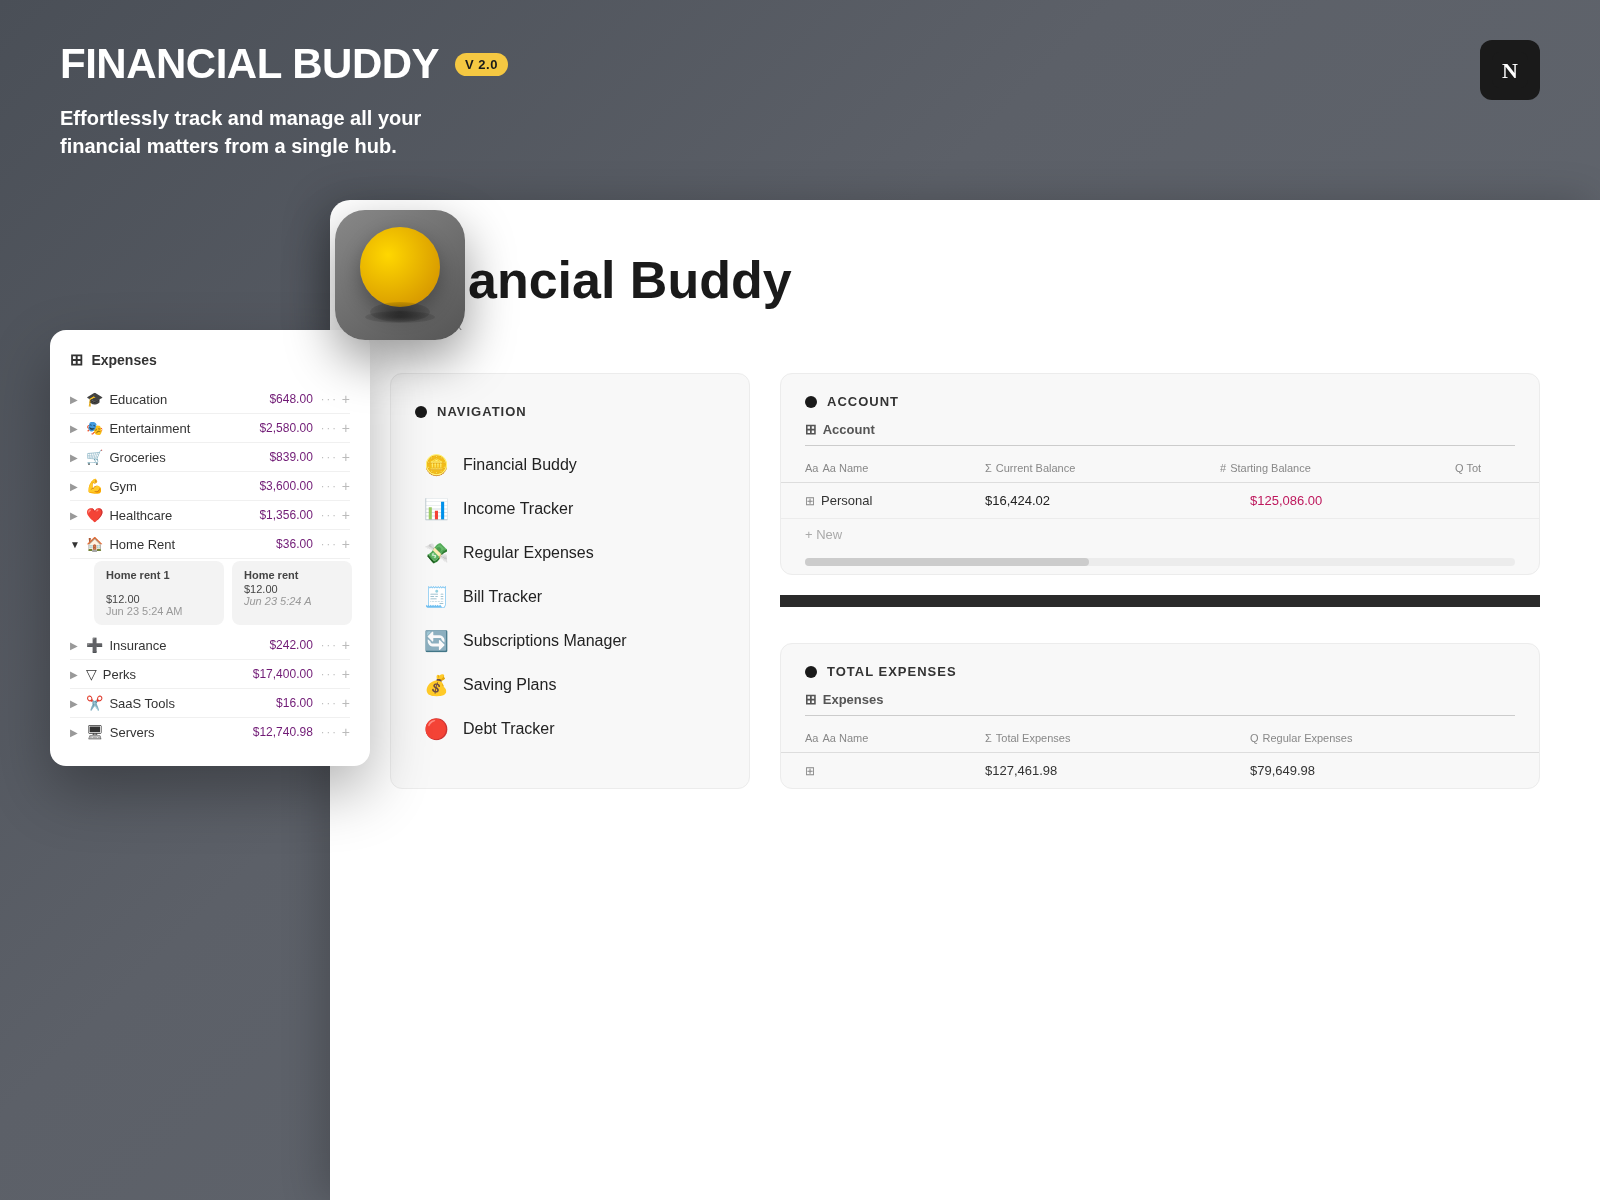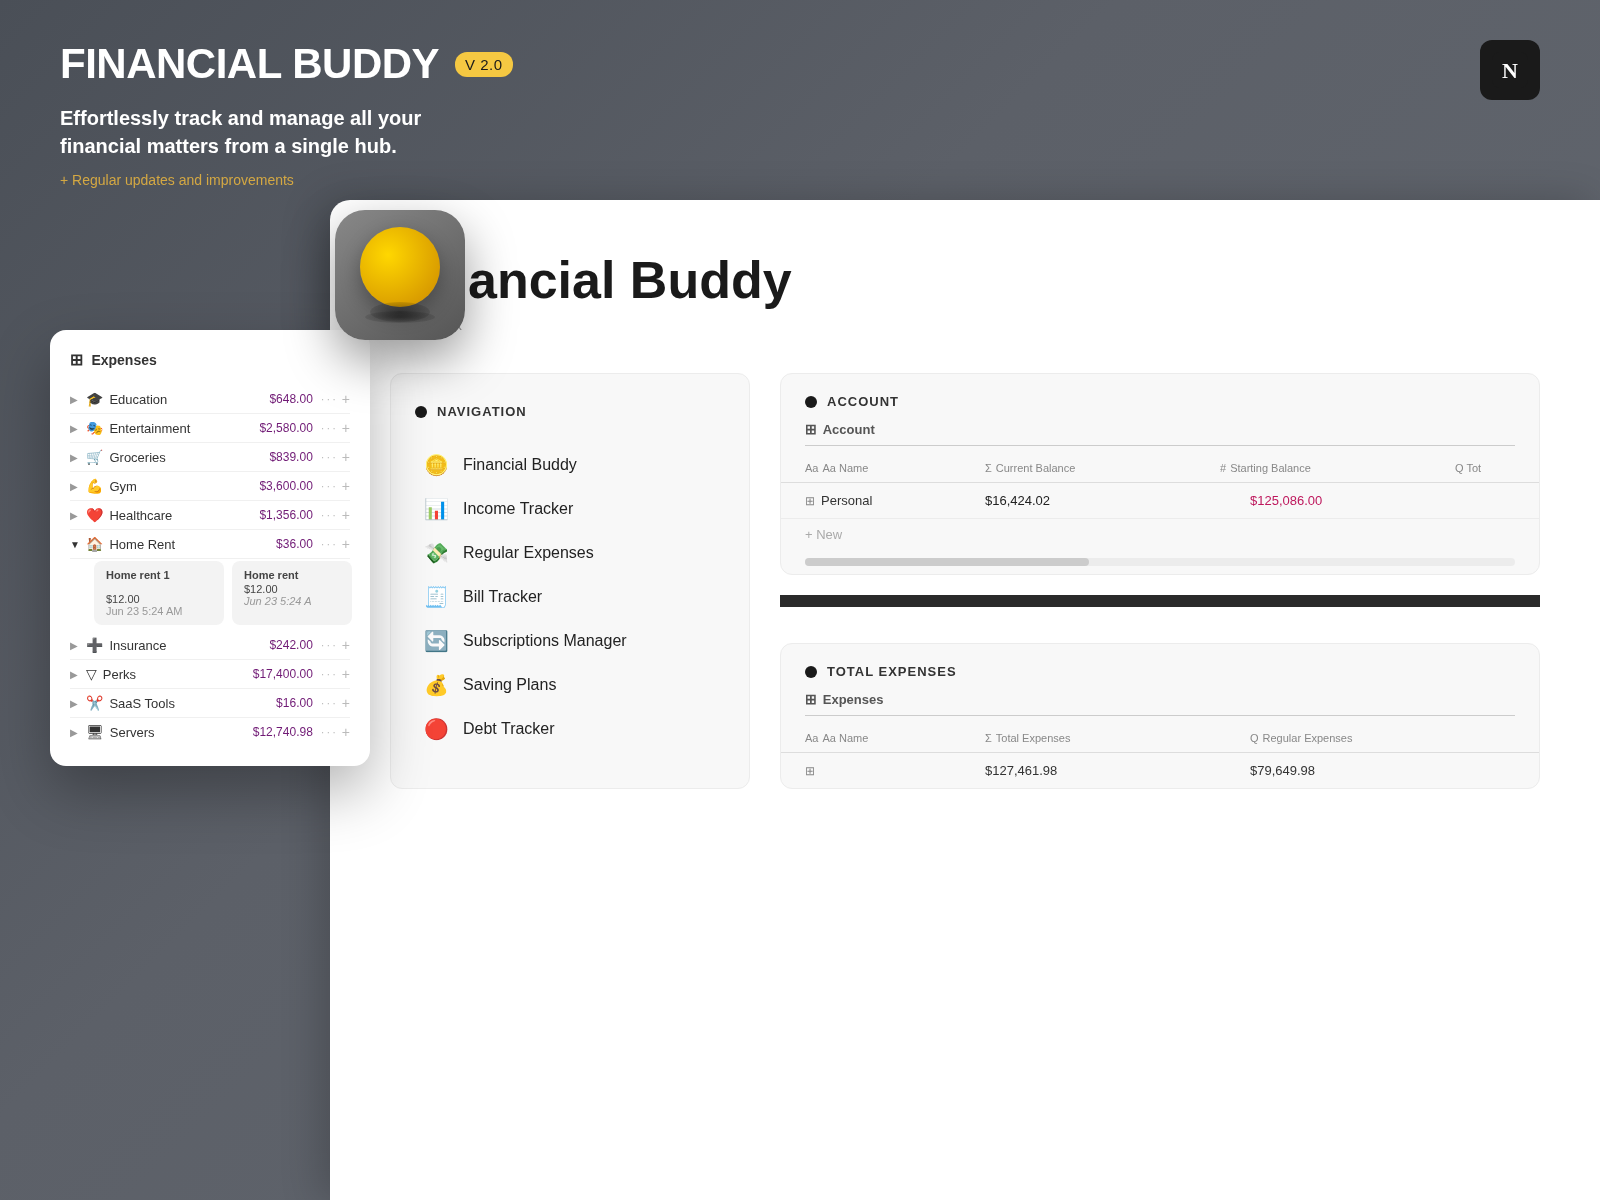--- a/index.html
+++ b/index.html
@@ -38,22 +38,22 @@
       font-size: 42px;
       font-weight: 900;
       color: #ffffff;
       letter-spacing: -0.5px;
       text-transform: uppercase;
     }
 
     .version-badge {
       background: #f5c842;
       color: #1a1a1a;
-      font-size: 15px;
-      font-weight: 400;
+      font-size: 13px;
+      font-weight: 700;
       padding: 4px 10px;
       border-radius: 12px;
       letter-spacing: 0.5px;
     }
 
     .notion-icon {
       position: absolute;
       right: 0;
       top: 0;
       width: 60px;
@@ -68,21 +68,21 @@
       color: white;
       font-family: Georgia, serif;
     }
 
     .tagline {
       font-size: 20px;
       font-weight: 700;
       color: #ffffff;
       line-height: 1.4;
       max-width: 420px;
-      margin-bottom: 12px;
+      margin-bottom: 24px;
     }
 
     .updates-text {
       color: #d4a843;
       font-size: 14px;
       font-weight: 500;
     }
 
     
     .app-icon {
@@ -455,21 +455,20 @@
 <body>
 
 <div class="bg"></div>
 
 <div class="header">
   <div class="header-top">
     <h1 class="app-title">FINANCIAL BUDDY</h1>
     <span class="version-badge">V 2.0</span>
   </div>
   <p class="tagline">Effortlessly track and manage all your financial matters from a single hub.</p>
-  <p class="updates-text">+ Regular updates and improvements</p>
 
   <div class="notion-icon">
     <svg width="36" height="36" viewBox="0 0 36 36" fill="none">
       <rect width="36" height="36" rx="8" fill="#1a1a1a"></rect>
       <text x="18" y="26" text-anchor="middle" font-size="22" font-weight="900" fill="white" font-family="Georgia, serif">N</text>
     </svg>
   </div>
 </div>
 
 <div class="app-icon">

